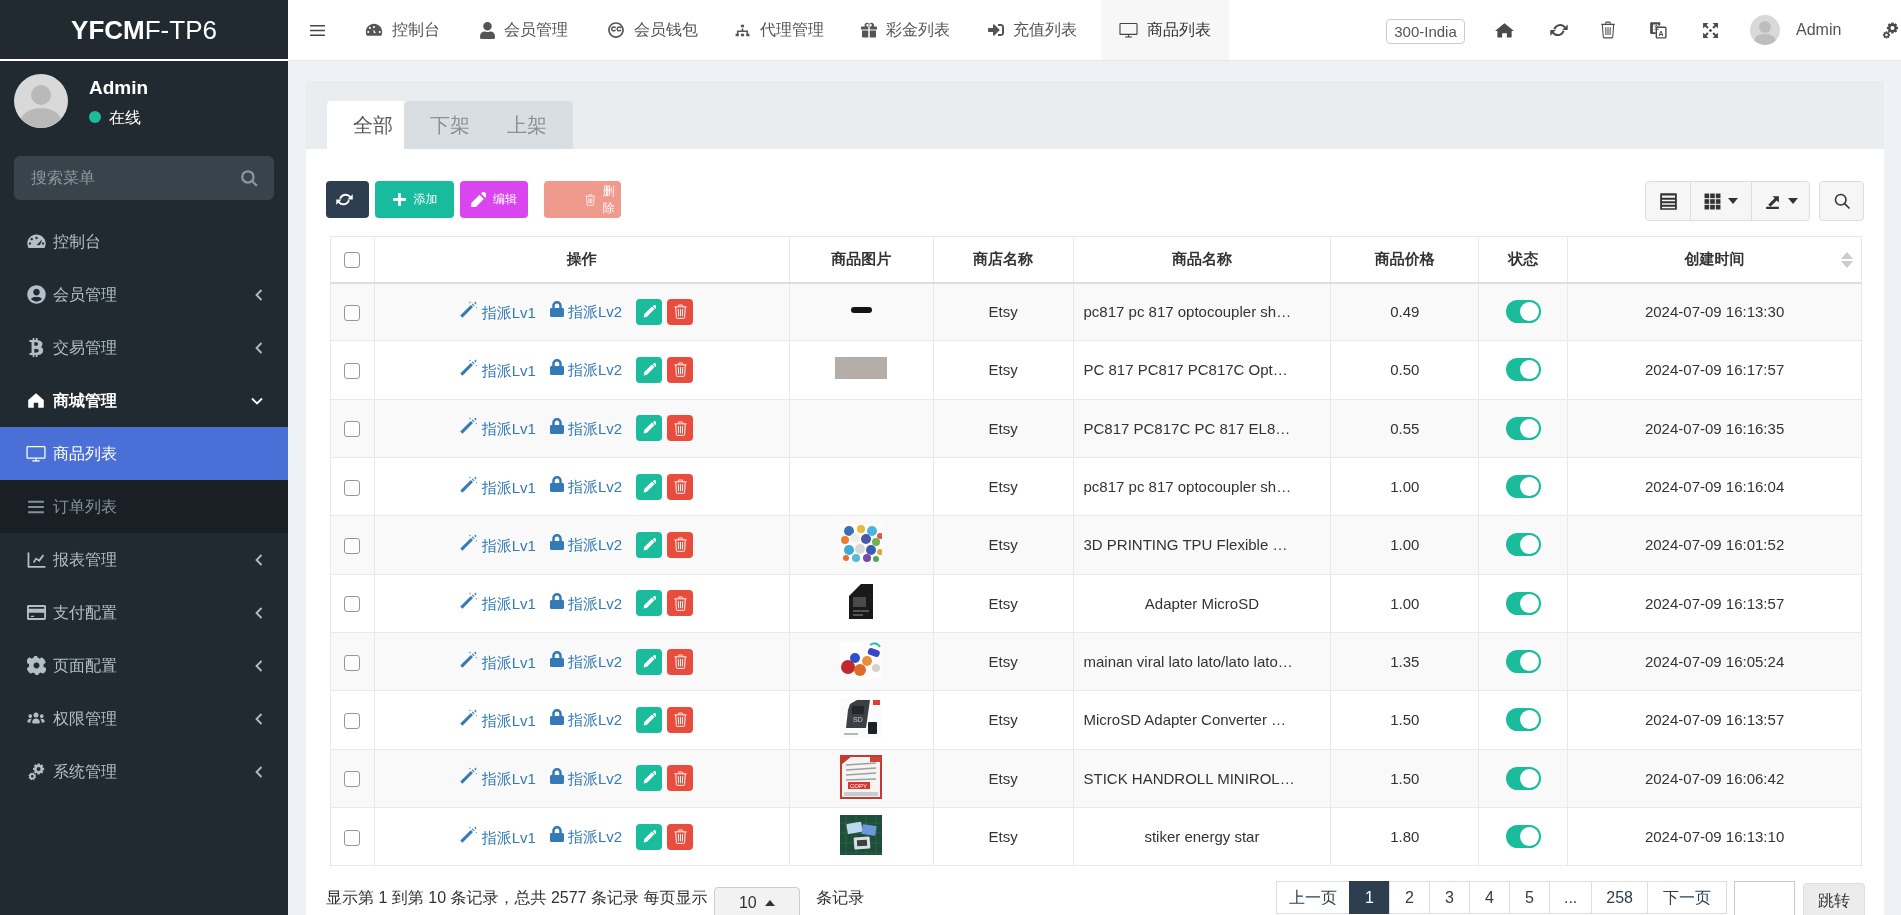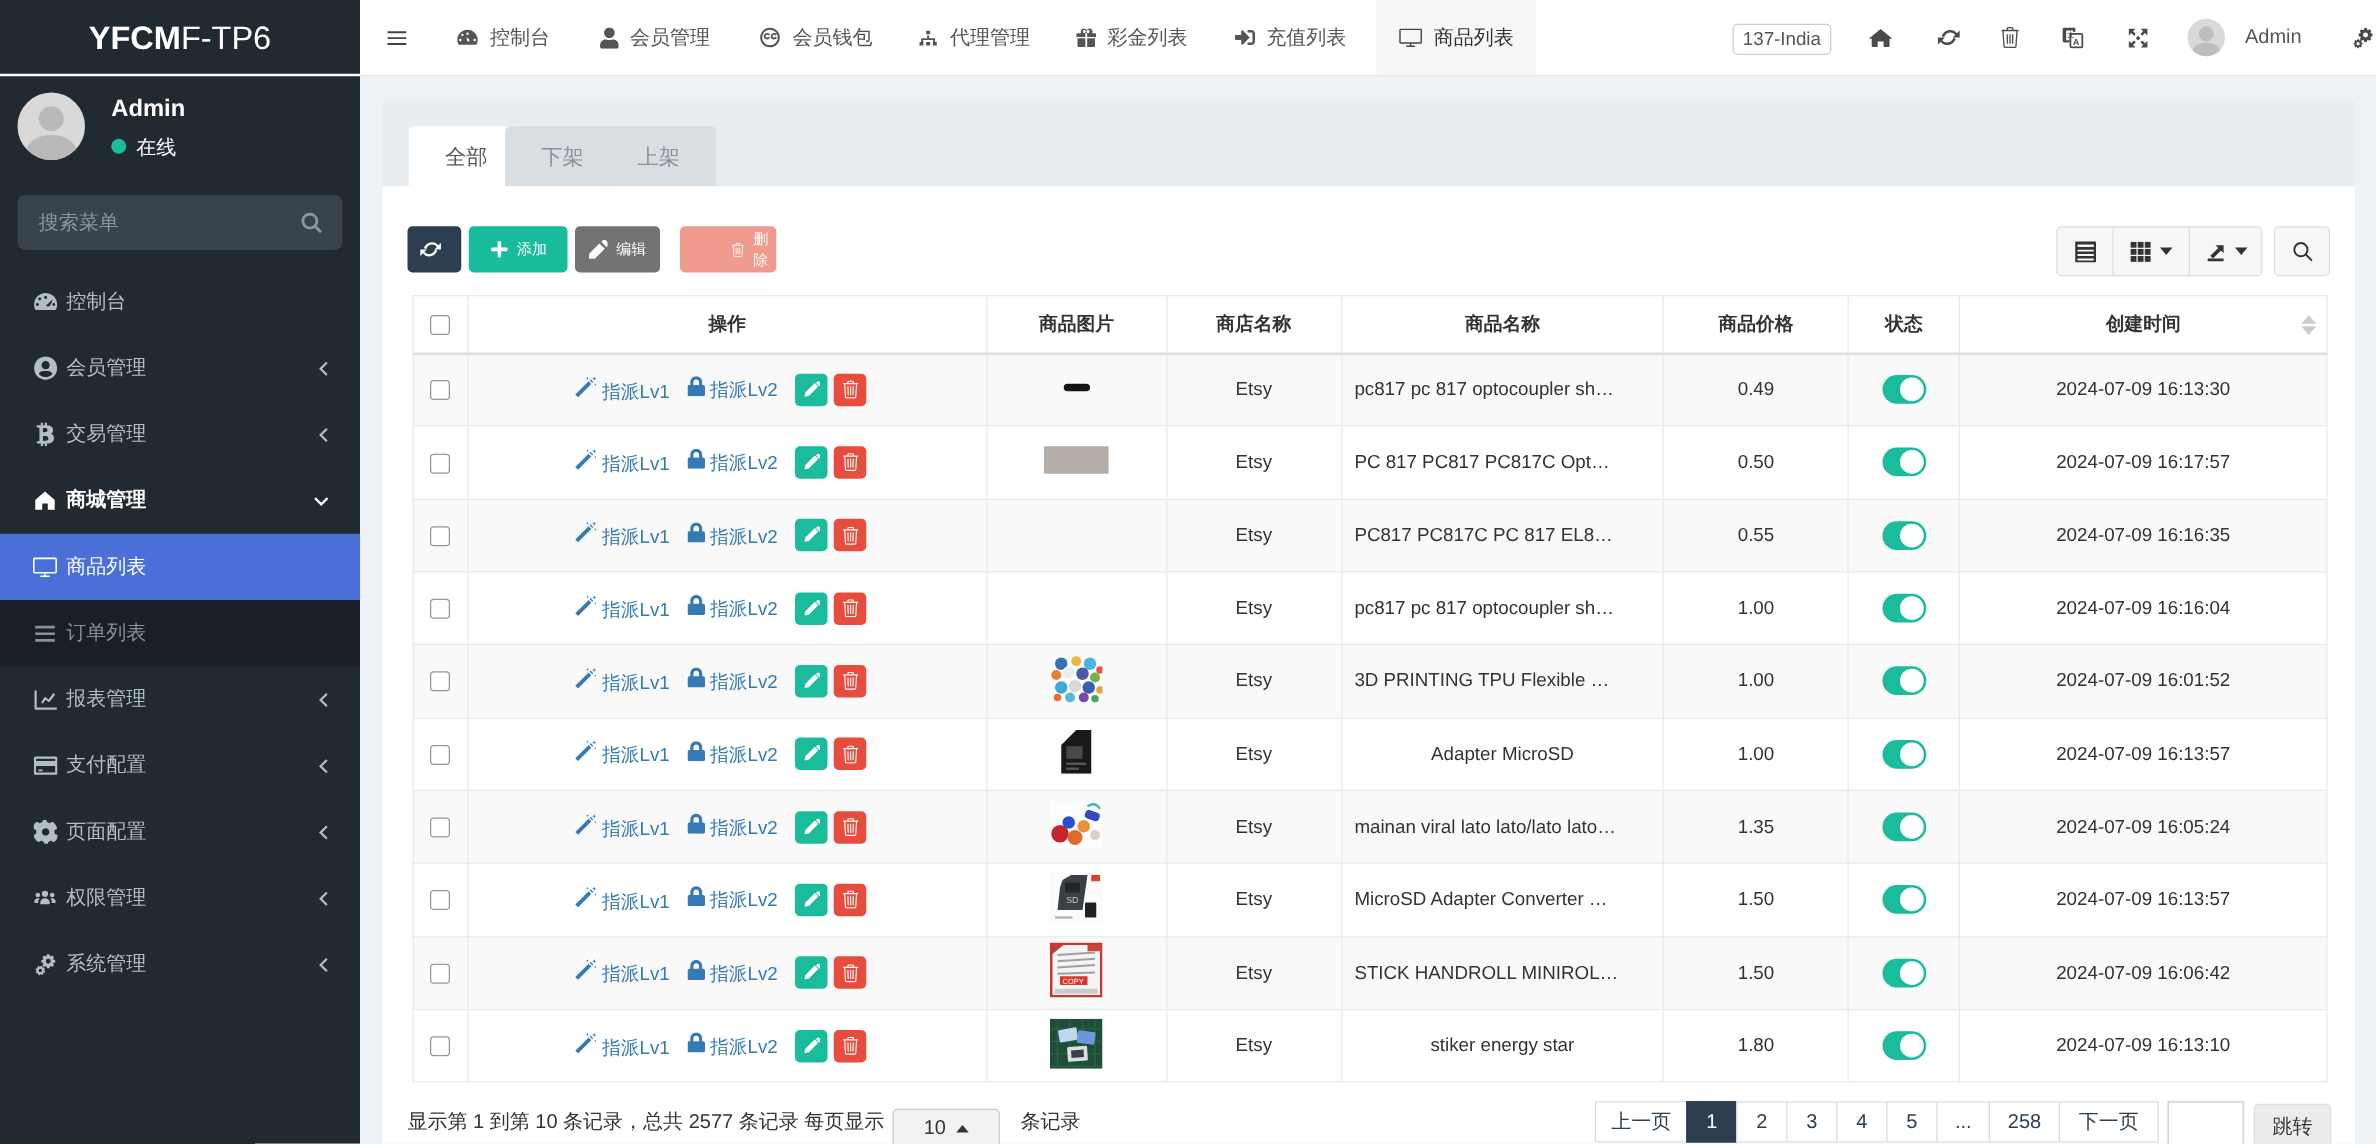--- a/index.html
+++ b/index.html
@@ -37,30 +37,30 @@
 #navbar { left:288px; top:0; width:1613px; height:61px; background:#fff; border-bottom:1px solid #e7e7e7; }
 .nav-item { position:absolute; top:0; height:60px; display:flex; align-items:center; color:#555; font-size:16px; }
 .nav-item svg { margin-right:9px; }
 #nav-active { position:absolute; left:813px; top:0; width:128px; height:60px; background:#f7f7f7; }
 .navbox { position:absolute; top:19px; height:25px; border:1px solid #ccc; border-radius:4px; font-size:15px; color:#555; display:flex; align-items:center; justify-content:center; background:#fff; }
 
 
 #content { left:288px; top:61px; width:1613px; height:854px; background:#eef1f5; }
 #panel { position:absolute; left:18px; top:20px; width:1578px; height:834px; }
 #tabsbar { position:absolute; left:0; top:0; width:1578px; height:68px; background:#e9edf0; }
-.tab { position:absolute; bottom:0; width:92px; height:48px; border-radius:4px 4px 0 0; font-size:17px; display:flex; align-items:center; justify-content:center; }
+.tab { position:absolute; bottom:0; width:92px; height:48px; border-radius:4px 4px 0 0; font-size:20px; display:flex; align-items:center; justify-content:center; }
 .tab.on { background:#fff; color:#555; }
 .tab.off { background:#d9dee3; color:#899098; }
 #panebody { position:absolute; left:0; top:68px; width:1578px; height:766px; background:#fff; }
 
 
 .btn { position:absolute; top:32px; height:37px; border-radius:4px; color:#fff; font-size:12px; display:flex; align-items:center; justify-content:center; }
 #btn-refresh { left:20px; width:43px; background:#2c3e50; }
 #btn-add { left:69px; width:79px; background:#18bc9c; }
-#btn-edit { left:154px; width:68px; background:#737373; }
+#btn-edit { left:154px; width:68px; background:#d946ef; }
 #btn-del { left:238px; width:77px; background:#f09a8e;padding-left:41px; }
 .btn svg { margin-right:7px; }
 
 .tbtn { position:absolute; top:32px; height:40px; background:#f6f6f6; border:1px solid #ddd; display:flex; align-items:center; justify-content:center; color:#333; }
 #tb1 { right:193px; width:46px; border-radius:4px 0 0 4px; }
 #tb2 { right:133px; width:60px; border-right:none; border-left:none; }
 #tb3 { right:74px; width:59px; border-radius:0 4px 4px 0; }
 #tb4 { right:20px; width:45px; border-radius:4px; }
 
 
@@ -291,21 +291,21 @@
         <span style="position:absolute;left:4px;top:19px;width:22px;height:14px;border-radius:50% 50% 0 0;background:#bdbdbd;"></span>
       </span>
     </div>
   <div class="nav-item" style="left:1508px;">Admin</div>
   <div class="nav-item" style="left:1592px;">
       <svg width="20" height="17" viewBox="0 0 512 512" fill="#4a4a4a" fill-rule="evenodd">
         <path d="M497.4 150.1 L497.4 209.9 L449.9 224.7 L446.4 233.2 L469.5 277.2 L427.2 319.5 L383.2 296.4 L374.7 299.9 L359.9 347.4 L300.1 347.4 L285.3 299.9 L276.8 296.4 L232.8 319.5 L190.5 277.2 L213.6 233.2 L210.1 224.7 L162.6 209.9 L162.6 150.1 L210.1 135.3 L213.6 126.8 L190.5 82.8 L232.8 40.5 L276.8 63.6 L285.3 60.1 L300.1 12.6 L359.9 12.6 L374.7 60.1 L383.2 63.6 L427.2 40.5 L469.5 82.8 L446.4 126.8 L449.9 135.3 Z M390 180 A60 60 0 1 0 270 180 A60 60 0 1 0 390 180 Z"></path>
         <path d="M258.3 370.7 L258.3 409.3 L226.8 418.6 L224.6 424.1 L240.2 452.9 L212.9 480.2 L184.1 464.6 L178.6 466.8 L169.3 498.3 L130.7 498.3 L121.4 466.8 L115.9 464.6 L87.1 480.2 L59.8 452.9 L75.4 424.1 L73.2 418.6 L41.7 409.3 L41.7 370.7 L73.2 361.4 L75.4 355.9 L59.8 327.1 L87.1 299.8 L115.9 315.4 L121.4 313.2 L130.7 281.7 L169.3 281.7 L178.6 313.2 L184.1 315.4 L212.9 299.8 L240.2 327.1 L224.6 355.9 L226.8 361.4 Z M188 390 A38 38 0 1 0 112 390 A38 38 0 1 0 188 390 Z"></path>
       </svg>
     </div>
-  <div class="navbox" style="left:1098px; width:79px;">137-India</div>
+  <div class="navbox" style="left:1098px; width:79px;">300-India</div>
 </div>
 
 <div class="abs" id="content">
   <div id="panel">
     <div id="tabsbar">
       <div class="tab on" style="left:21px;">全部</div>
       <div class="tab off" style="left:98px;">下架</div>
       <div class="tab off" style="left:175px;">上架</div>
     </div>
     <div id="panebody">

